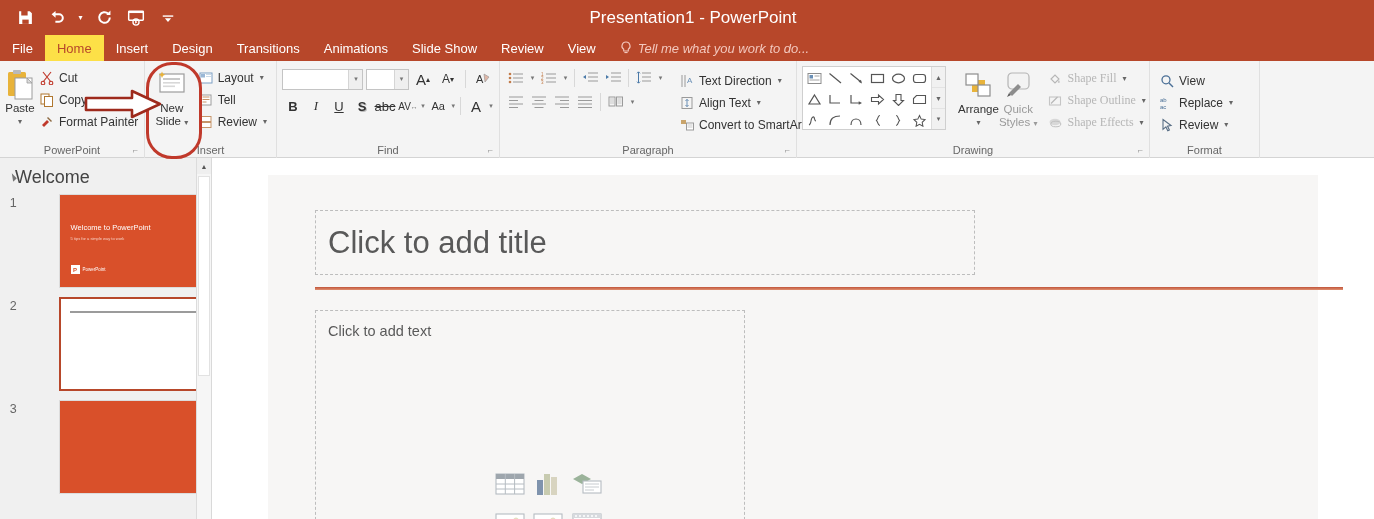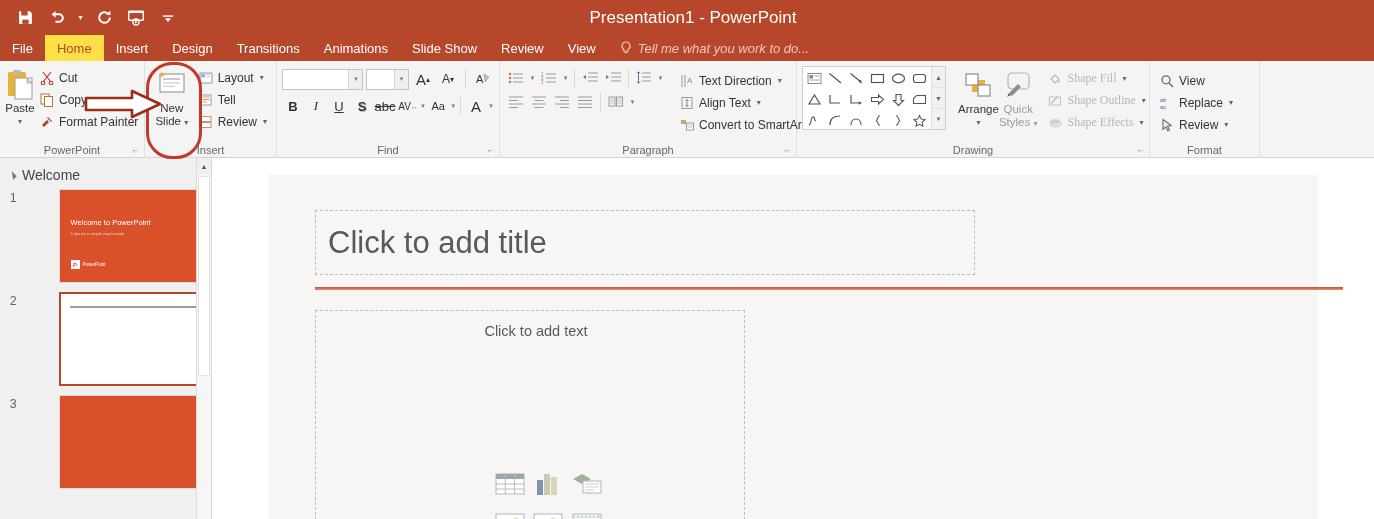--- a/index.html
+++ b/index.html
@@ -134,22 +134,22 @@
   }
 
   
   .workspace { display: flex; height: 361px; background: #fff; }
 
   .thumbpane {
     width: 212px; background: #f0f0f0; position: relative;
     border-right: 1px solid #d9d9d9; overflow: hidden;
   }
   .section-hdr {
-    display: flex; align-items: center; gap: 7px; padding: 9px 0 6px 10px;
-    font-size: 14px; color: #444;
+    display: flex; align-items: center; gap: 0; padding: 9px 0 6px 10px;
+    font-size: 18px; color: #444;
   }
   .section-hdr .tri {
     width: 0; height: 0; border-left: 5px solid transparent;
     border-bottom: 7px solid #777; transform: rotate(-45deg);
   }
   .thumbrow { display: flex; align-items: flex-start; padding: 0 0 9px 0; }
   .thumbnum {
     width: 24px; text-align: right; padding-right: 6px; font-size: 12.5px;
     color: #666; padding-top: 2px;
   }
@@ -192,21 +192,21 @@
   .vscroll .thumbbar {
     position: absolute; left: 1px; right: 1px; top: 18px; height: 200px;
     background: #fff; border: 1px solid #e2e2e2;
   }
 
   .slidearea {
     flex: 1; background: #fff; position: relative;
     display: flex; justify-content: center; padding-top: 17px;
   }
   .slide {
-    width: 1050px; height: 344px; background: #f7f6f5; position: relative; text-align: center;
+    width: 1050px; height: 344px; background: #f7f6f5; position: relative;
   }
   .ph {
     position: absolute; border: 1px dashed #bdbdbd; color: #595959;
   }
   .ph-title {
     left: 47px; top: 35px; width: 660px; height: 65px;
     display: flex; align-items: center; padding-left: 12px; font-size: 31px;
   }
   .title-underline {
     position: absolute; left: 47px; top: 112px; right: -25px; height: 3px;

